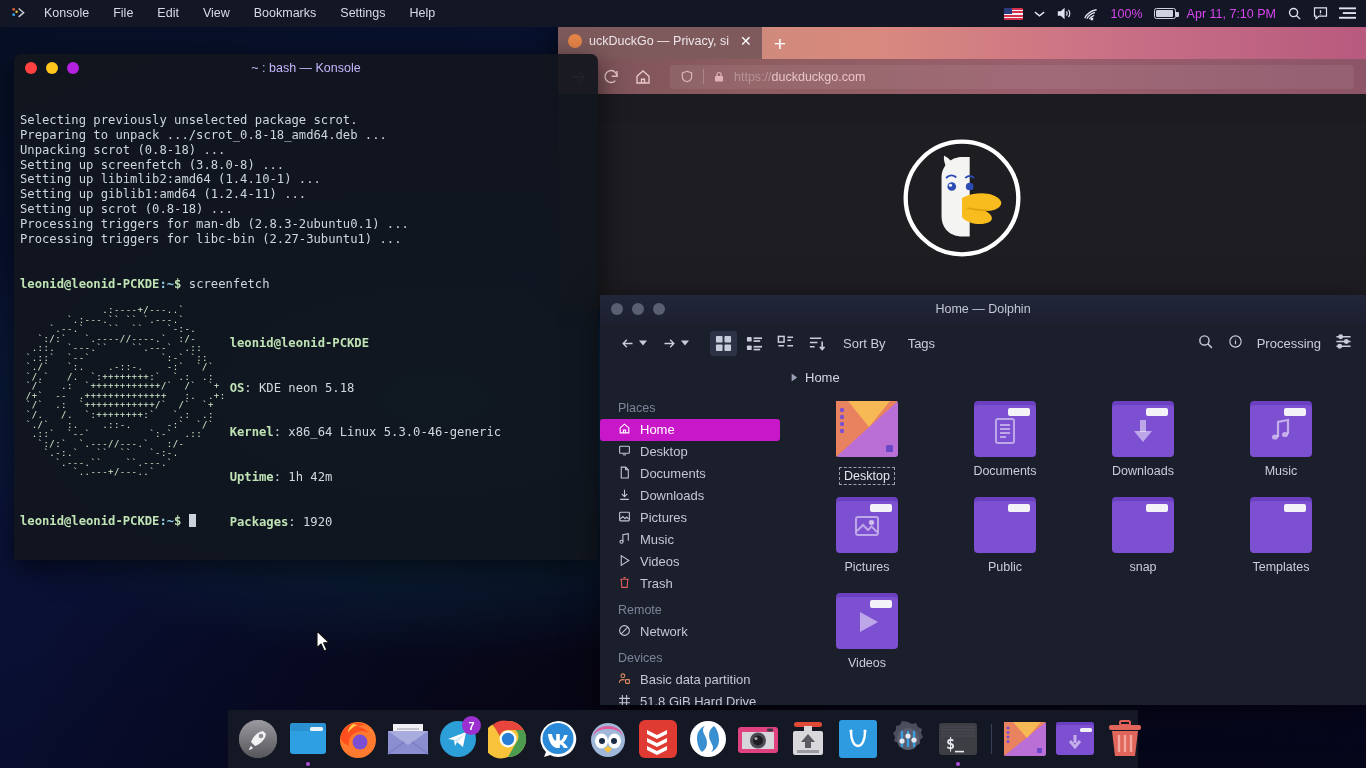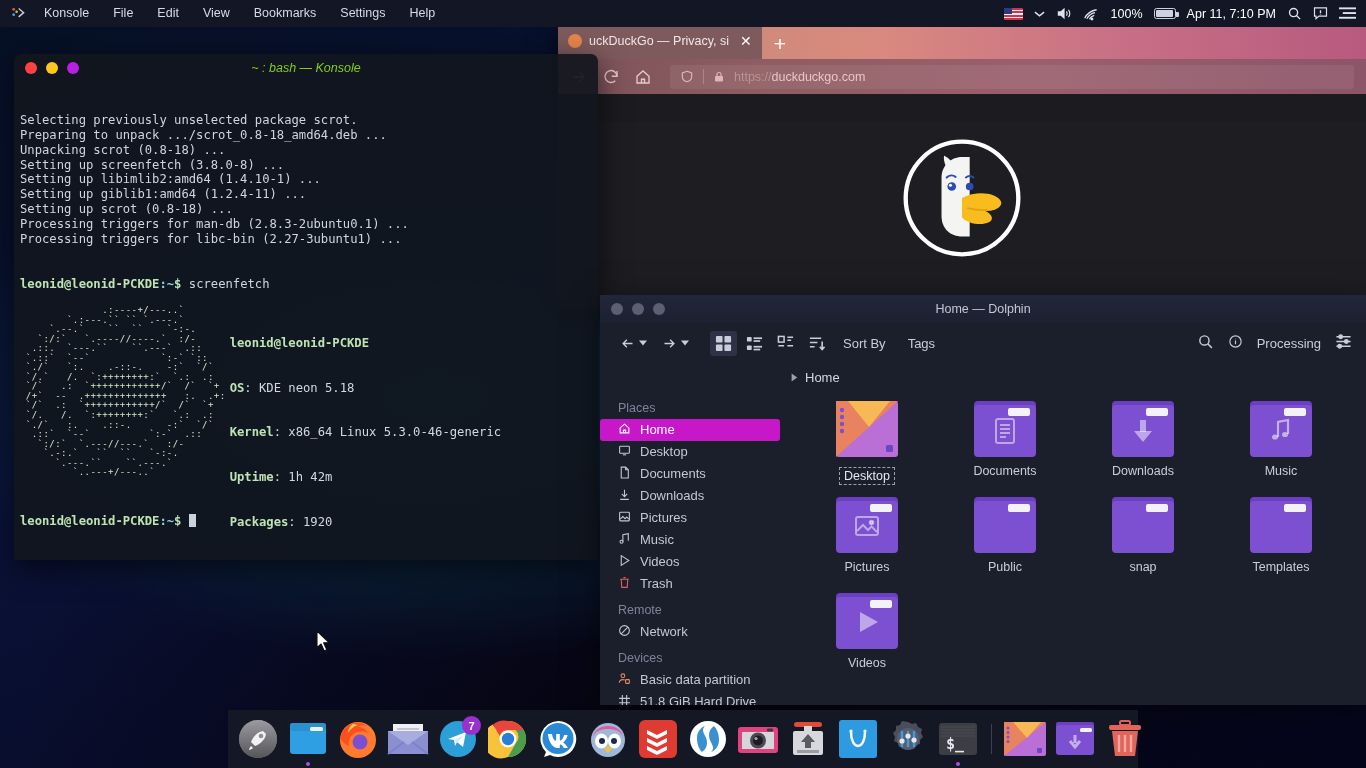--- a/index.html
+++ b/index.html
@@ -22,21 +22,21 @@
 
   
   #menubar {
     position: absolute; left:0; top:0; width:1366px; height:27px;
     background:#121625; display:flex; align-items:center;
     color:#d8dbe6; font-size:12.5px; z-index:60;
   }
   #menubar .kicon { width:26px; margin-left:6px; display:flex; align-items:center; justify-content:center; }
   #menubar .mi { padding:0 12px; line-height:27px; height:27px; cursor:default; white-space:nowrap; }
   #menubar .spacer { flex:1; }
-  #tray { display:flex; align-items:center; gap:11px; padding-right:10px; font-size:12.5px; color:#ffffff; }
+  #tray { display:flex; align-items:center; gap:11px; padding-right:10px; font-size:12.5px; color:#d946ef; }
   #tray .ti { display:flex; align-items:center; cursor:default; }
   .flag { width:19px; height:12px; position:relative; border-radius:1px; overflow:hidden;
     background: repeating-linear-gradient(to bottom, #d7304a 0 1.7px, #f2f2f5 1.7px 3.4px); }
   .flag .canton { position:absolute; left:0; top:0; width:8px; height:6.5px; background:#2a3b7d; }
   .battery { width:22px; height:11px; border:1.4px solid #cfd3df; border-radius:2.5px; position:relative; }
   .battery::after { content:''; position:absolute; right:-4px; top:3px; width:2.5px; height:5px; background:#cfd3df; border-radius:0 1px 1px 0; }
   .battery i { position:absolute; left:1px; top:1px; bottom:1px; width:17px; background:#cfd3df; border-radius:1px; display:block; }
 
   
   .win { position:absolute; overflow:hidden; }
@@ -69,21 +69,21 @@
   #urlbar .utext { font-size:12.5px; color:#e8c5c8; }
   #urlbar .utext .scheme { color:#b79398; }
   #ff-content { position:absolute; left:0; right:0; top:102px; bottom:0; background:#1d1d22; }
   #ddg-logo { position:absolute; left:50%; transform:translateX(-50%); top:12px; }
 
   
   #konsole { left:14px; top:54px; width:584px; height:506px; z-index:30;
      background:rgba(17,22,30,.93); border-radius:7px 7px 0 0;
      box-shadow:0 8px 30px rgba(0,0,0,.6); }
   #k-title { height:28px; }
-  #k-title .wtitle { color:#84cc16; line-height:28px;font-style:italic; }
+  #k-title .wtitle { color:#c4b5fd; line-height:28px; }
   #kterm { position:absolute; left:0; right:0; top:28px; bottom:0; padding:1px 6px 0 6px;
      font-family:"DejaVu Sans Mono","Liberation Mono",monospace; font-size:12.2px; line-height:14.9px;
      color:#cfd6dd; white-space:pre; overflow:hidden; }
   .kprompt b { color:#bfe3b4; font-weight:bold; }
   .kprompt .tilde { color:#8fd0e8; font-weight:bold; }
   .kprompt .dollar { color:#bfe3b4; font-weight:bold; }
   #fetchwrap { position:absolute; left:6px; top:224px; display:flex; gap:0; }
   #ascii { font-family:"DejaVu Sans Mono","Liberation Mono",monospace; font-size:9.1px; line-height:9.55px;
      color:#cfe8c8; white-space:pre; letter-spacing:.4px; }
   #fetchinfo { font-family:"DejaVu Sans Mono","Liberation Mono",monospace; font-size:12.2px; line-height:14.9px;

